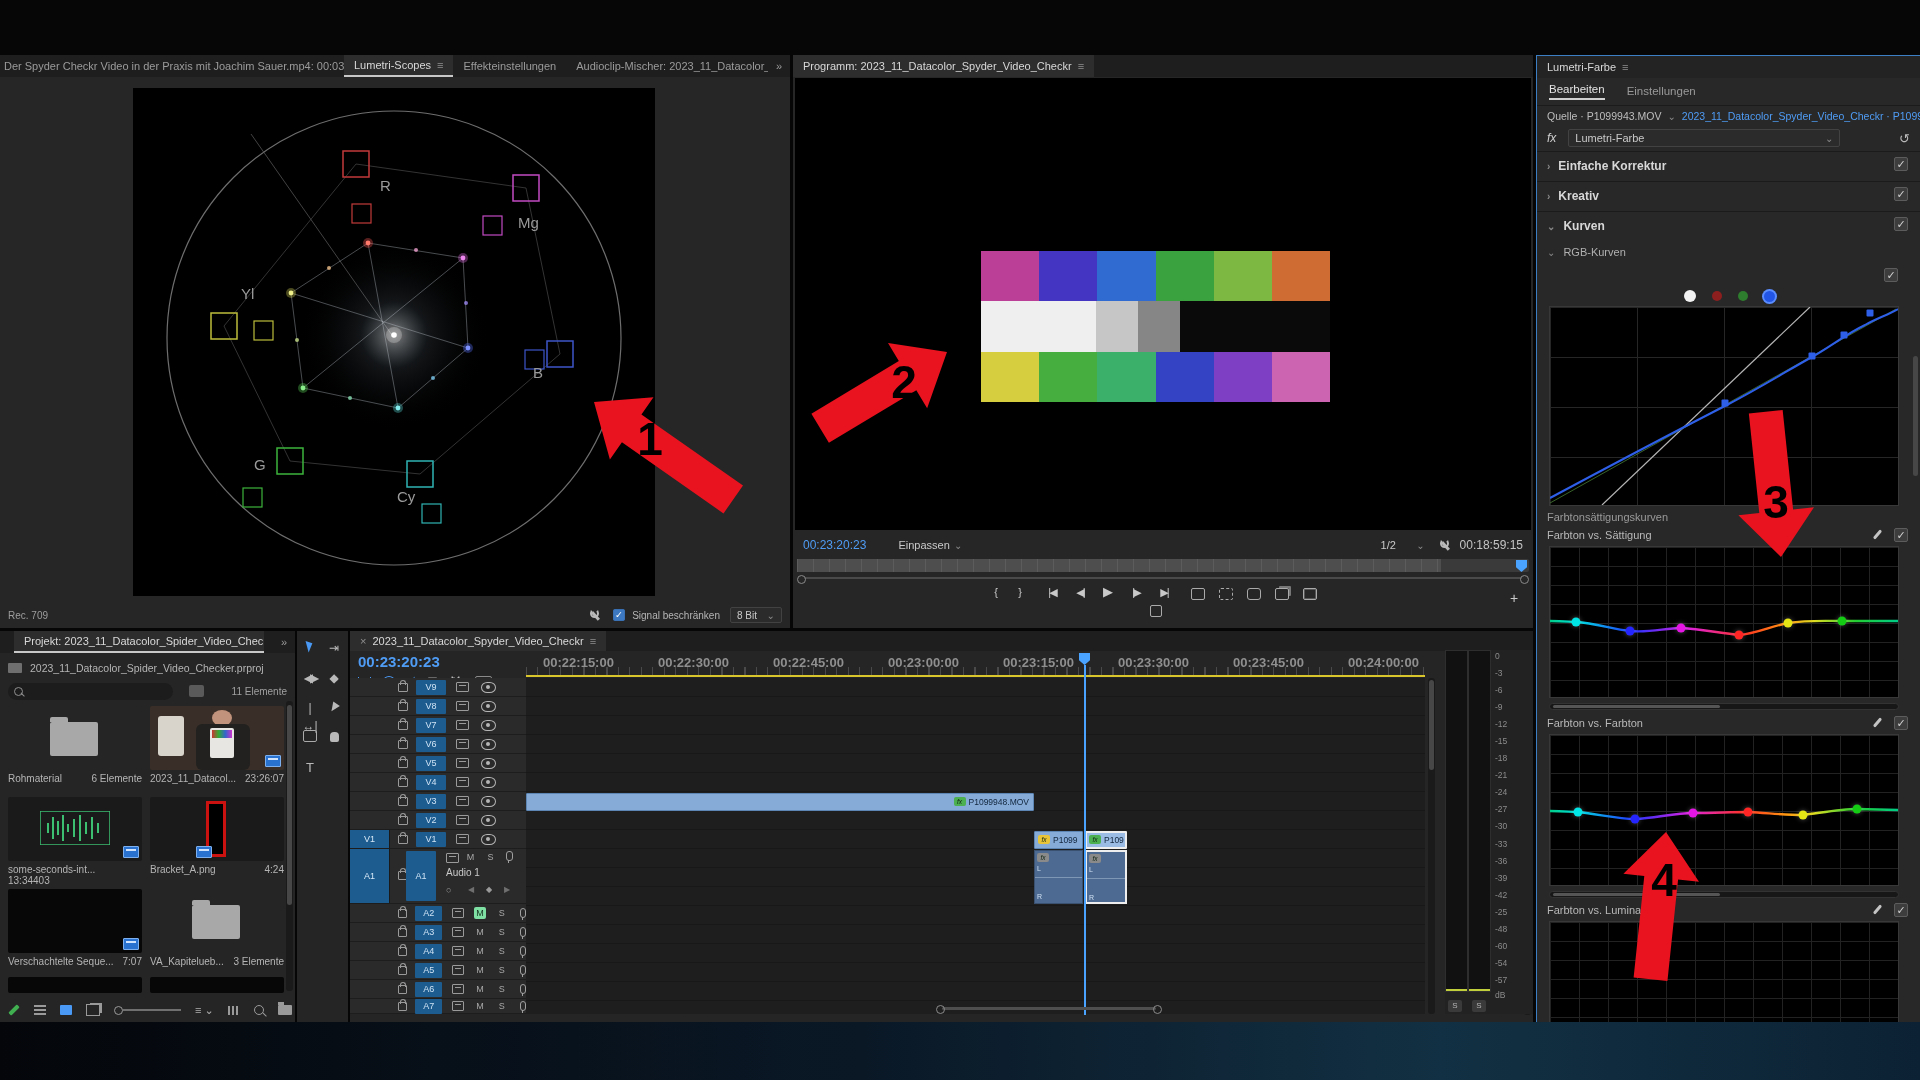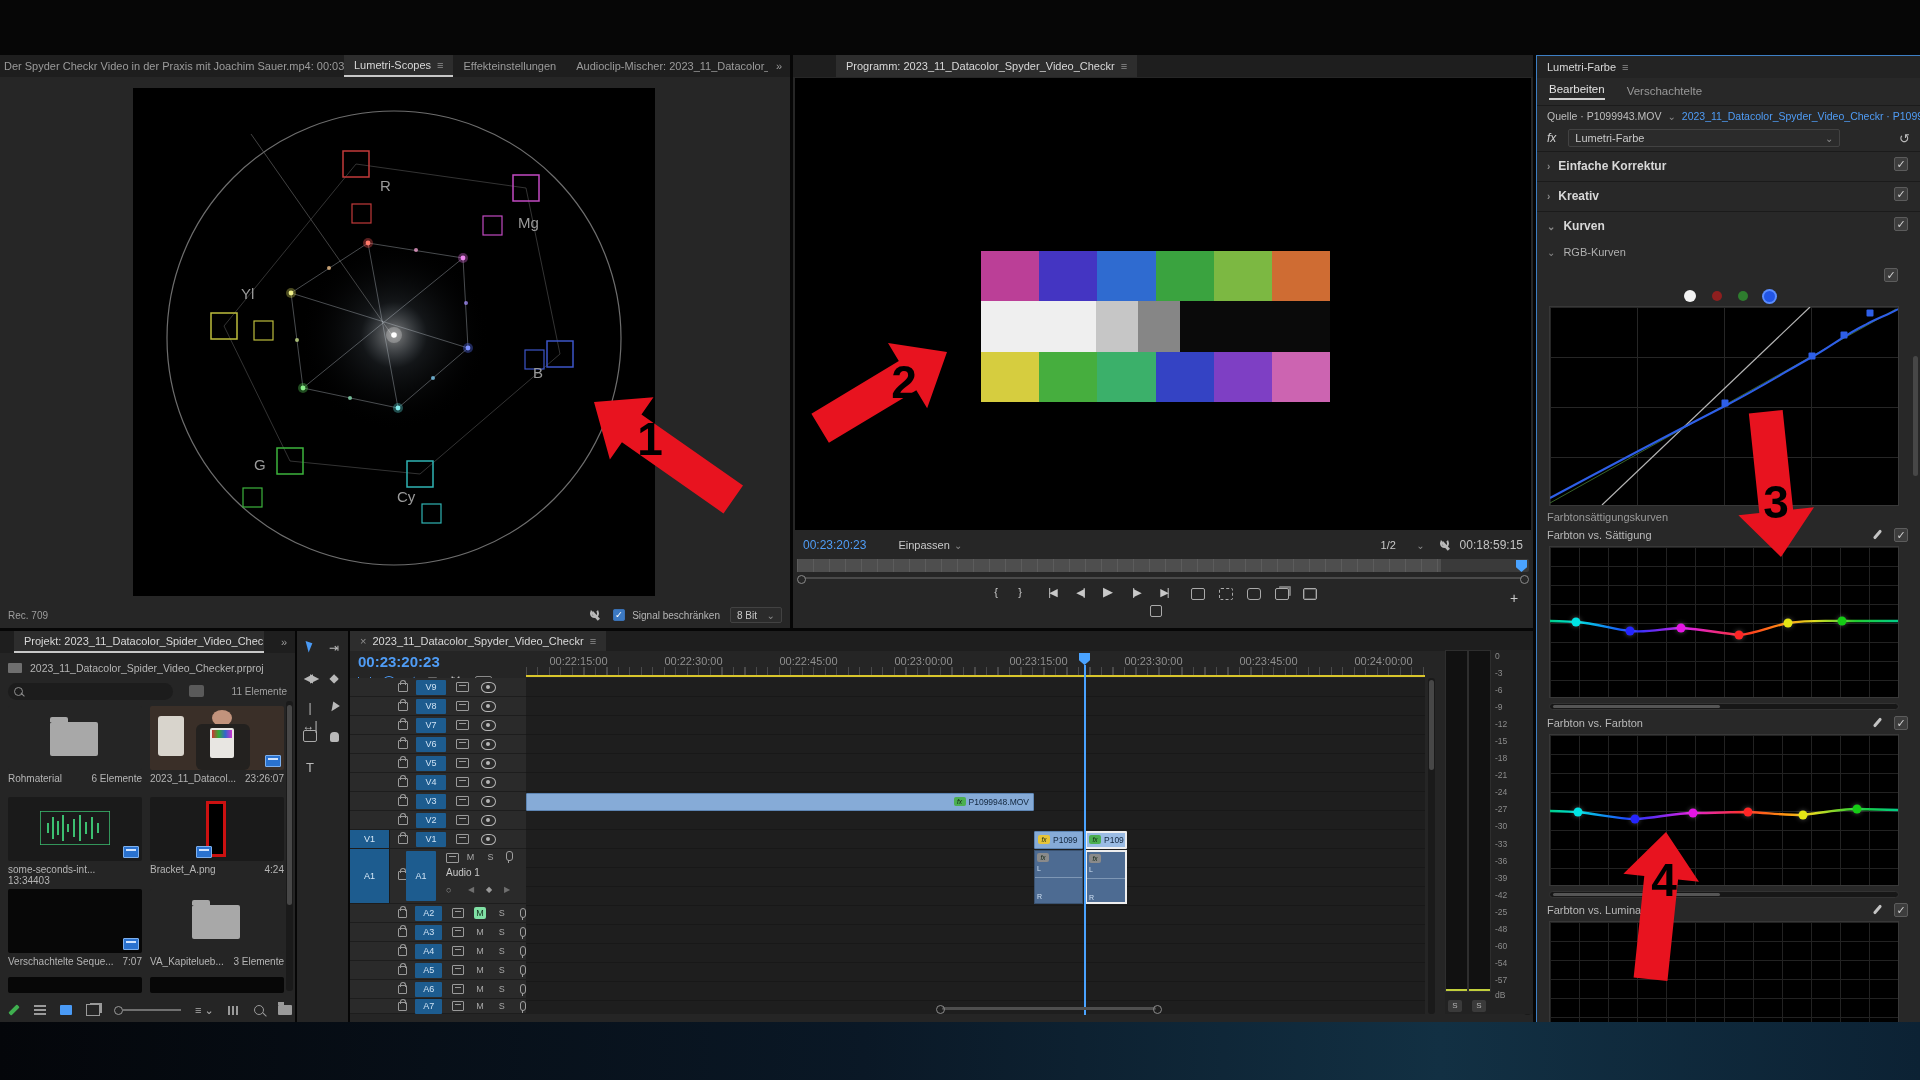--- a/index.html
+++ b/index.html
@@ -53,21 +53,21 @@
   .mici{width:5px;height:8px;border:1px solid #a0a0a0;border-radius:3px;margin-left:12px;position:relative;}
   .mici::after{content:"";position:absolute;left:1px;top:8px;width:1px;height:3px;background:#a0a0a0;}
   .patch{position:absolute;left:0;width:40px;background:#1d5c8f;color:#d7e8f7;font-size:9px;display:flex;align-items:center;justify-content:center;border-right:1px solid #1a1a1a;box-sizing:border-box;}
   .clip{position:absolute;background:#86abd7;border:1px solid #5e86b4;border-radius:1px;box-sizing:border-box;font-size:8.5px;color:#12263d;}
   .clip.sel{border:2px solid #eee;background:#9bbce4;}
   .fxb{display:inline-block;width:12px;height:9px;border-radius:2px;font-size:6.5px;font-style:italic;color:#0e2413;
     text-align:center;line-height:9px;margin-right:3px;vertical-align:1px;}
   .aclip{position:absolute;background:#4d6b92;border:1px solid #3a5270;box-sizing:border-box;}
   .aclip.sel{border:2px solid #eee;}
   .rlabel-wrap{position:absolute;display:flex;}
-  .rlabel-wrap span{width:115px;text-align:center;font-size:11px;color:#8f8f8f;}
+  .rlabel-wrap span{width:115px;text-align:center;font-size:13px;color:#8f8f8f;font-weight:bold;}
   .mtick-wrap{position:absolute;display:flex;flex-direction:column;justify-content:space-between;}
   .mtick-wrap span{font-size:8.5px;color:#8c8c8c;line-height:8px;}
   .toolico{position:absolute;width:18px;height:18px;color:#b9b9b9;font-size:12px;text-align:center;line-height:18px;}
   .ico-box{display:inline-block;width:12px;height:10px;border:1px solid #aaa;border-radius:2px;}
   .thumb{position:absolute;background:#161616;border-radius:2px;overflow:hidden;}
   .cap{position:absolute;display:flex;justify-content:space-between;font-size:10px;color:#b5b5b5;}
   .badge{position:absolute;width:14px;height:10px;background:#2a72cf;border:1px solid #7db0ee;border-radius:1px;}
   .badge::after{content:"";position:absolute;left:2px;top:2px;right:2px;height:2px;background:#cfe3ff;}
   .folderico{position:absolute;width:48px;height:34px;background:#a8a8a8;border-radius:2px;}
   .folderico::before{content:"";position:absolute;top:-5px;left:0;width:18px;height:5px;background:#a8a8a8;border-radius:2px 2px 0 0;}
@@ -176,21 +176,21 @@
       <span class="small" style="margin-left:6px;font-size:10px;">Signal beschränken</span>
       <span class="ddown" style="width:52px;height:16px;margin:0 8px 0 10px;font-size:10px;">
         <span>8 Bit</span>
         <span class="chev">⌄</span>
       </span>
     </div>
   </section>
 
   <section class="panel" id="program" style="left:793px;top:55px;width:740px;height:573px;background:#262626;">
     <div class="tabbar">
-      <div class="tab active" style="border-bottom:none;margin-left:43px;">
+      <div class="tab active" style="border-bottom:none;">
         <span>Programm: 2023_11_Datacolor_Spyder_Video_Checkr</span>
         <span class="micon">≡</span>
         </div>
     </div>
     <div class="blacksq" style="left:2px;top:23px;width:736px;height:452px;">
       <div style="position: absolute; left: 180px; top: 167px; width: 361px; height: 163px; border: 6px solid; box-sizing: border-box; display: flex; flex-direction: column; background: rgb(194, 69, 90);">
         <div style="flex:1;display:flex;">
           <span style="flex: 1 1 0%; background: rgb(187, 63, 151);"></span>
           <span style="flex: 1 1 0%; background: rgb(68, 53, 194);"></span>
           <span style="flex: 1 1 0%; background: rgb(47, 107, 208);"></span>
@@ -261,21 +261,21 @@
 
   <section class="panel" id="lumetri" style="left:1536px;top:55px;width:384px;height:967px;border-left:1px solid #3d7fc4;border-top:1px solid #3d7fc4;box-sizing:border-box;">
     <div class="tabbar" style="background:#232323;">
       <div class="tab active" style="border-bottom:none;background:none;">
         <span>Lumetri-Farbe</span>
         <span class="micon">≡</span>
         </div>
     </div>
     <div style="position:absolute;left:0;right:0;top:22px;height:26px;display:flex;align-items:center;gap:22px;padding-left:12px;font-size:11.5px;">
       <span style="color:#e2e2e2;border-bottom:2px solid #d0d0d0;padding-bottom:3px;text-align:center;">Bearbeiten</span>
-      <span style="color:#999;">Verschachtelte</span>
+      <span style="color:#999;">Einstellungen</span>
     </div>
     <div class="sep" style="top:49px;"></div>
     <div style="position:absolute;left:0;right:0;top:51px;height:18px;display:flex;align-items:center;gap:6px;padding-left:10px;font-size:10.5px;white-space:nowrap;overflow:hidden;">
       <span style="color:#bdbdbd;">Quelle · P1099943.MOV</span>
       <span class="chev">⌄</span>
       <span style="color:#4f9cf5;">2023_11_Datacolor_Spyder_Video_Checkr · P1099943.MOV</span>
     </div>
     <div style="position:absolute;left:0;right:0;top:70px;height:24px;display:flex;align-items:center;">
       <span style="margin-left:10px;font-style:italic;color:#cfcfcf;font-size:12px;">fx</span>
       <span class="ddown" style="width:272px;height:18px;margin-left:12px;">

